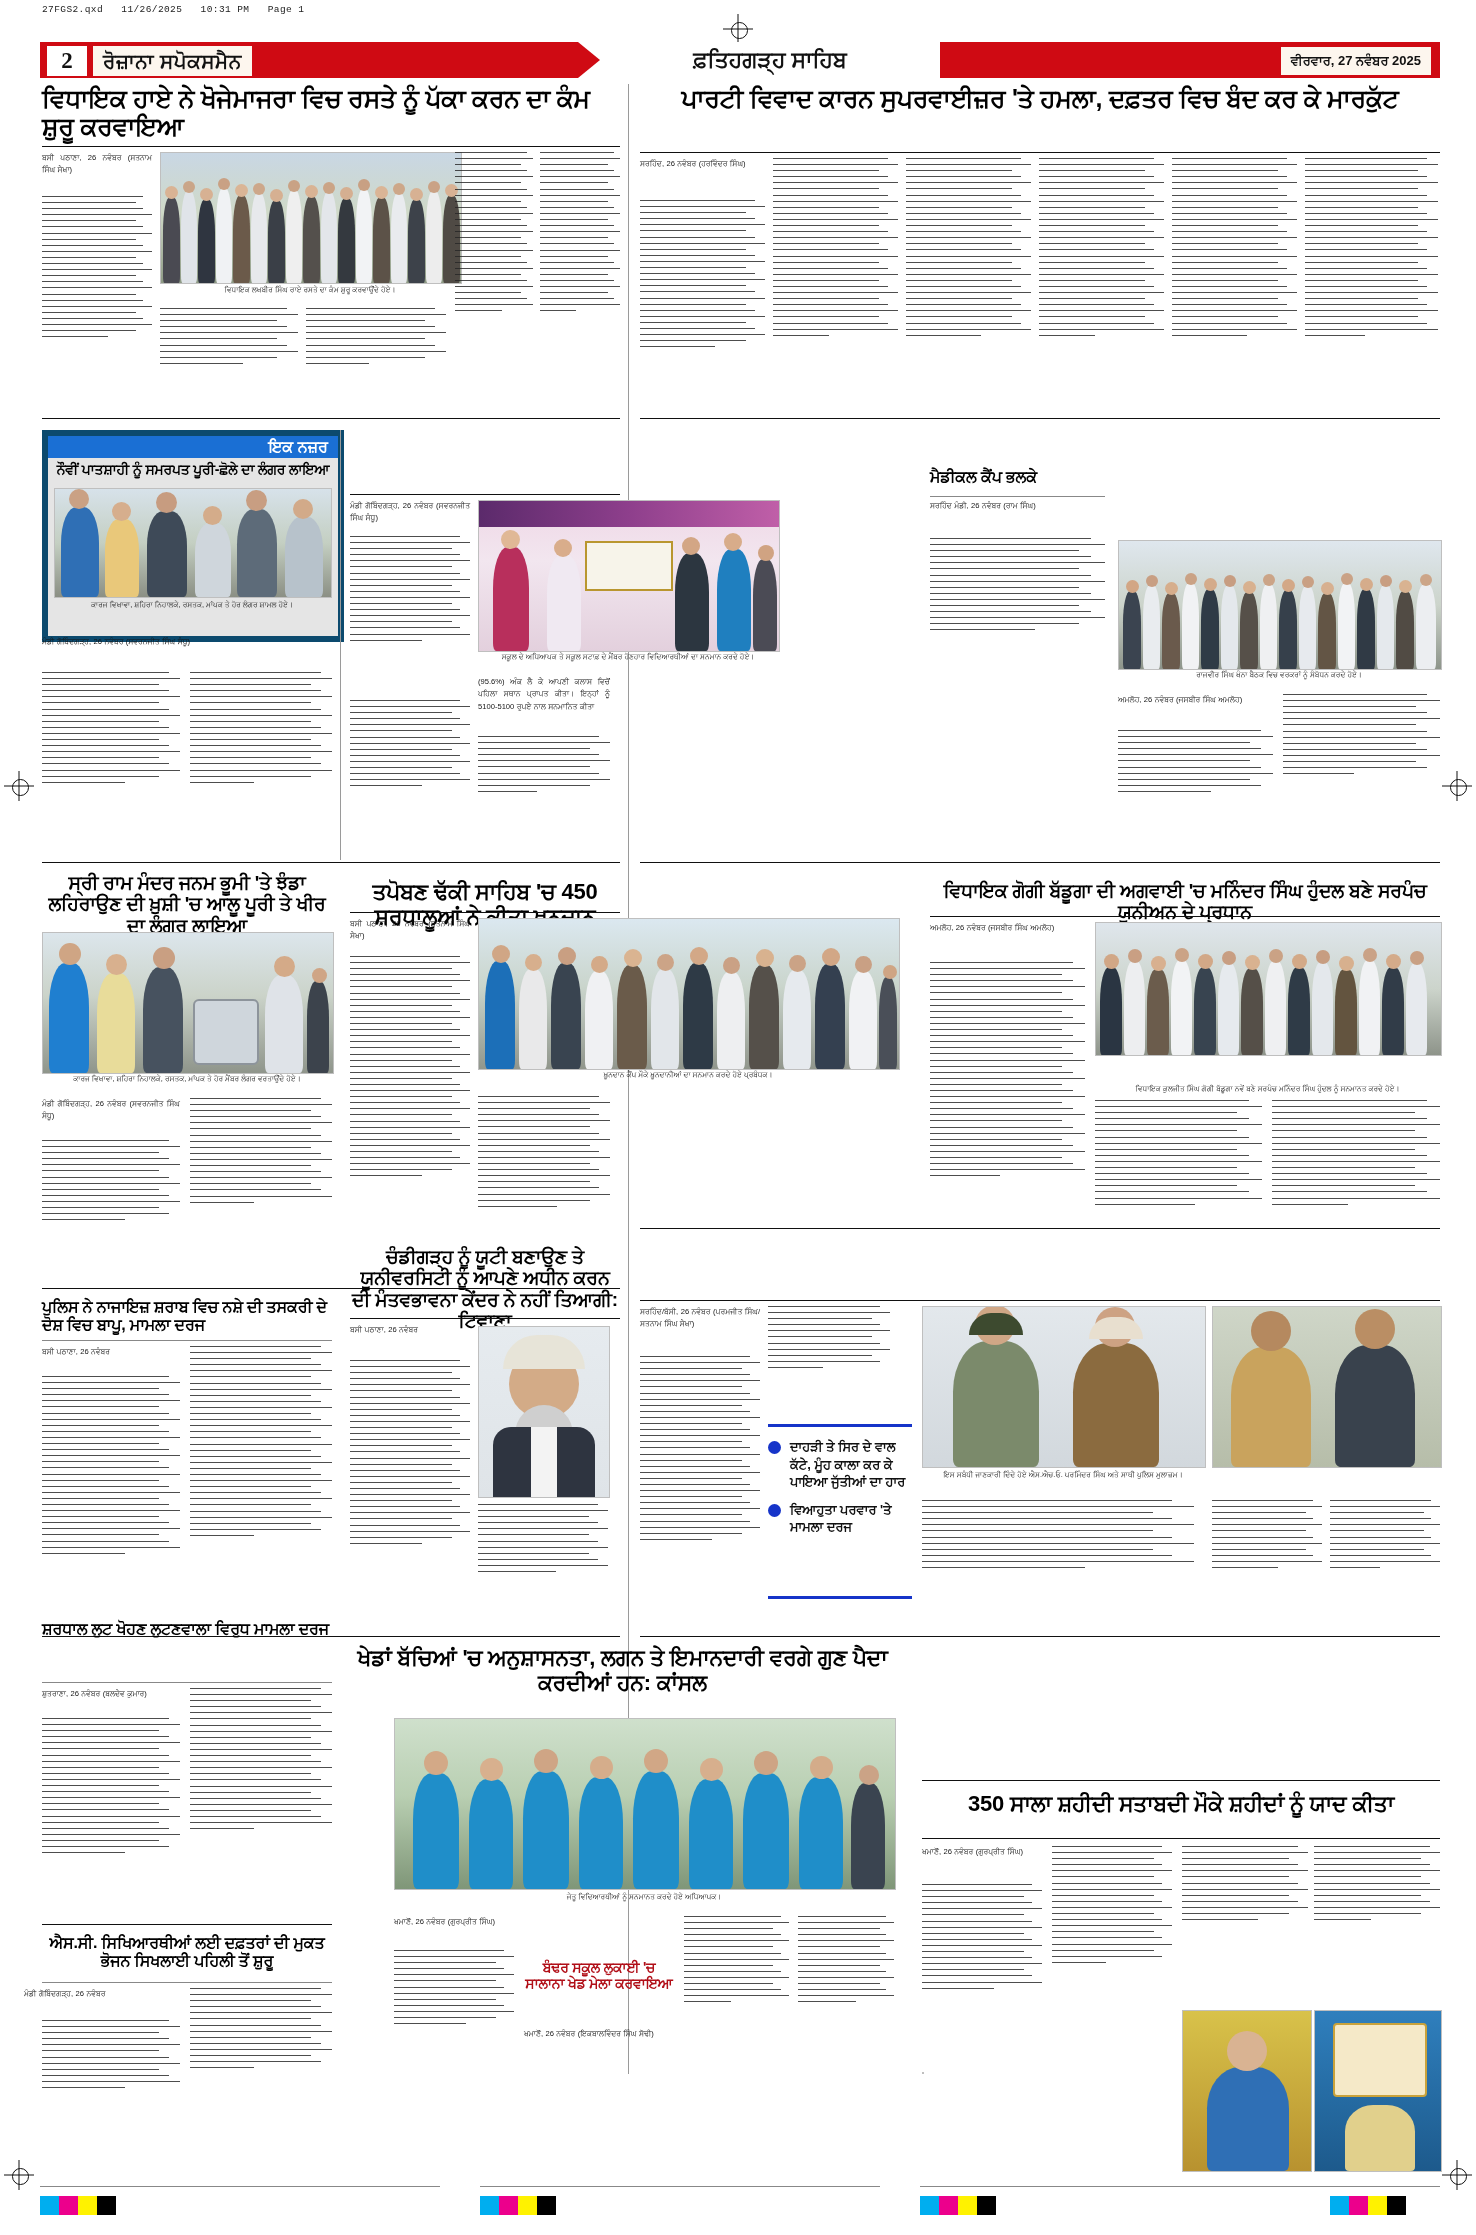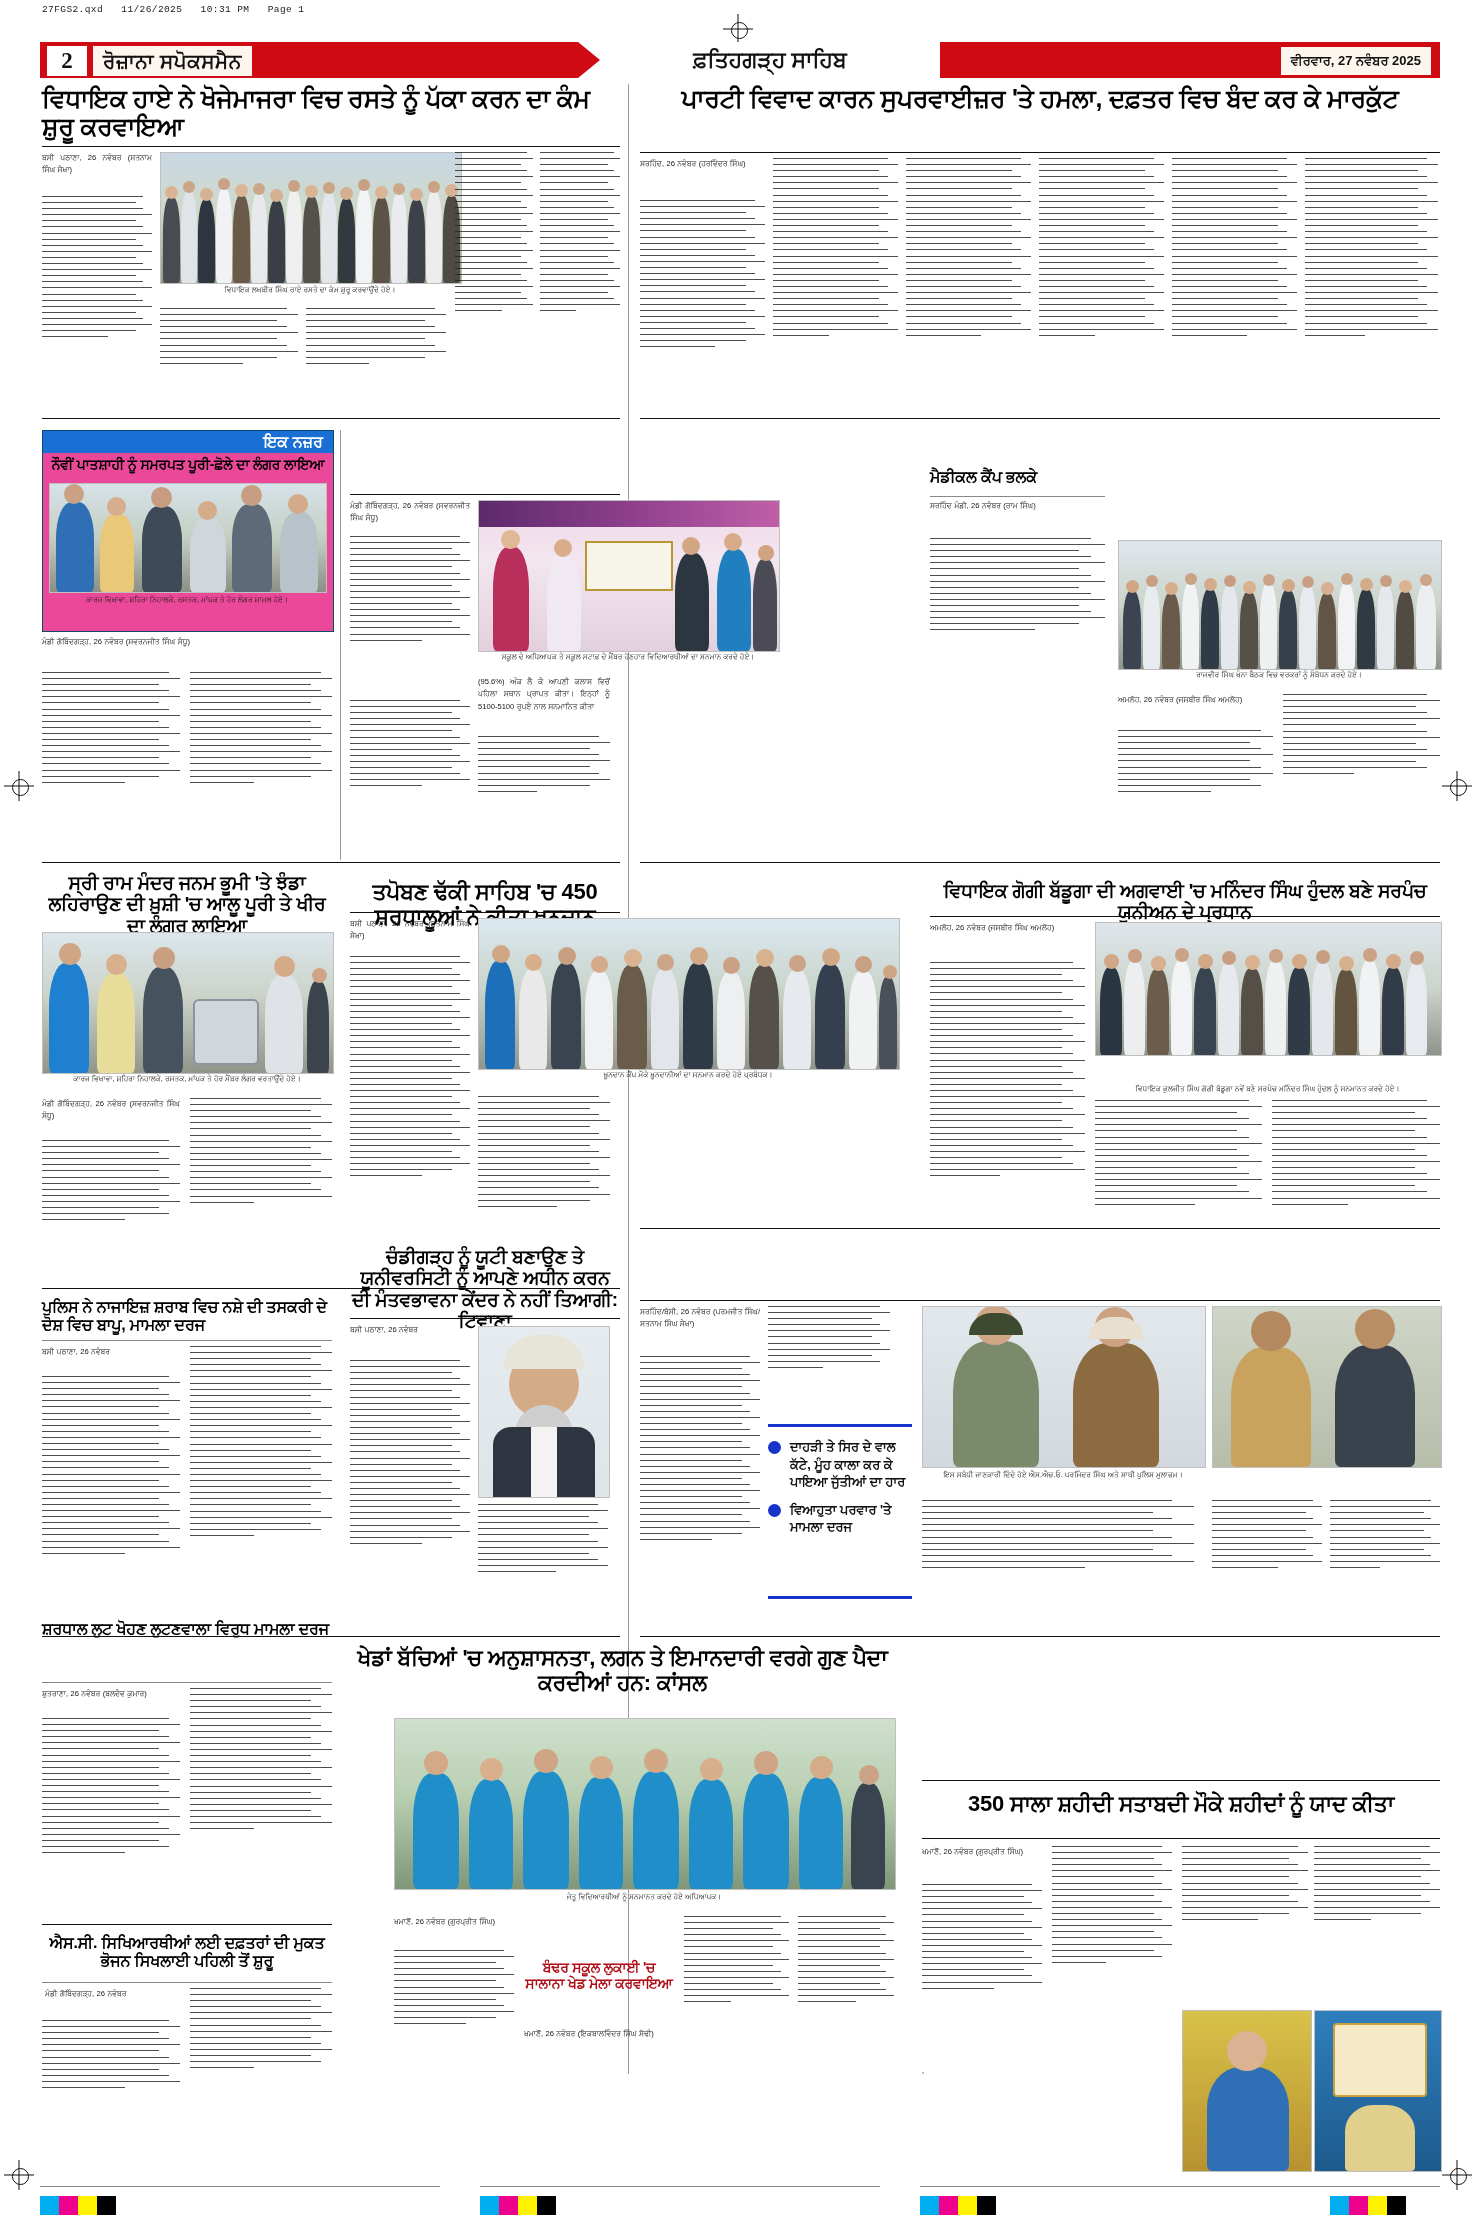--- a/index.html
+++ b/index.html
@@ -86,21 +86,21 @@
   .photo{position:absolute;overflow:hidden;border:1px solid #bfbfbf;background:#cfd6dc;}
   .photo .sky{position:absolute;inset:0;}
   .cap{position:absolute;font-size:7.4px;line-height:1.35;text-align:center;color:#1a1a1a;}
 
   
   .crowd{position:absolute;inset:0;}
   .crowd i{position:absolute;bottom:0;border-radius:40% 40% 8% 8%;display:block;}
   .crowd u{position:absolute;border-radius:50%;display:block;}
 
   
-  .box{position:absolute;border:1px solid #0c4a6e;background:#ec4899;}
+  .box{position:absolute;border:6px solid #0c4a6e;background:#e5e5e5;}
   .bluehdr{
     background:#1a6fd4;color:#fff;font-weight:bold;text-align:right;
     font-size:16px;padding:2px 10px;
   }
   .bullet-box{position:absolute;}
   .bullet{position:relative;padding-left:22px;font-size:13px;font-weight:bold;
           line-height:1.35;color:#111;margin-bottom:10px;}
   .bullet::before{content:"";position:absolute;left:0;top:3px;width:13px;height:13px;
           background:#1634c9;border-radius:50%;}
   .blueline{position:absolute;height:2.5px;background:#1634c9;}
@@ -1392,21 +1392,21 @@
       <div class="ln"></div>
       <div class="ln s85"></div>
     <div class="ln s92"></div>
       <div class="ln"></div>
       <div class="ln s60"></div>
   </div>
 
   <div class="rule-h" style="left:42px;top:1924px;width:290px;"></div>
   <div class="hl hl-sm hl-c" style="left:42px;top:1934px;width:290px;position:absolute;">ਐਸ.ਸੀ. ਸਿਖਿਆਰਥੀਆਂ ਲਈ ਦਫ਼ਤਰਾਂ ਦੀ ਮੁਕਤ ਭੋਜਨ ਸਿਖਲਾਈ ਪਹਿਲੀ ਤੋਂ ਸ਼ੁਰੂ</div>
   <div class="rule-h thin" style="left:42px;top:1982px;width:290px;"></div>
-  <div style="position:absolute;left:45px;top:1988px;width:138px;" class="body">ਮੰਡੀ ਗੋਬਿੰਦਗੜ੍ਹ, 26 ਨਵੰਬਰ</div>
+  <div style="position:absolute;left:24px;top:1988px;width:138px;" class="body">ਮੰਡੀ ਗੋਬਿੰਦਗੜ੍ਹ, 26 ਨਵੰਬਰ</div>
   <div class="txtblock" style="left:42px;top:2020px;width:138px;height:124px;">
     <div class="ln s92"></div>
       <div class="ln"></div>
       <div class="ln s85"></div>
       <div class="ln s92"></div>
     <div class="ln"></div>
       <div class="ln s85"></div>
       <div class="ln s92"></div>
       <div class="ln"></div>
     <div class="ln s85"></div>

